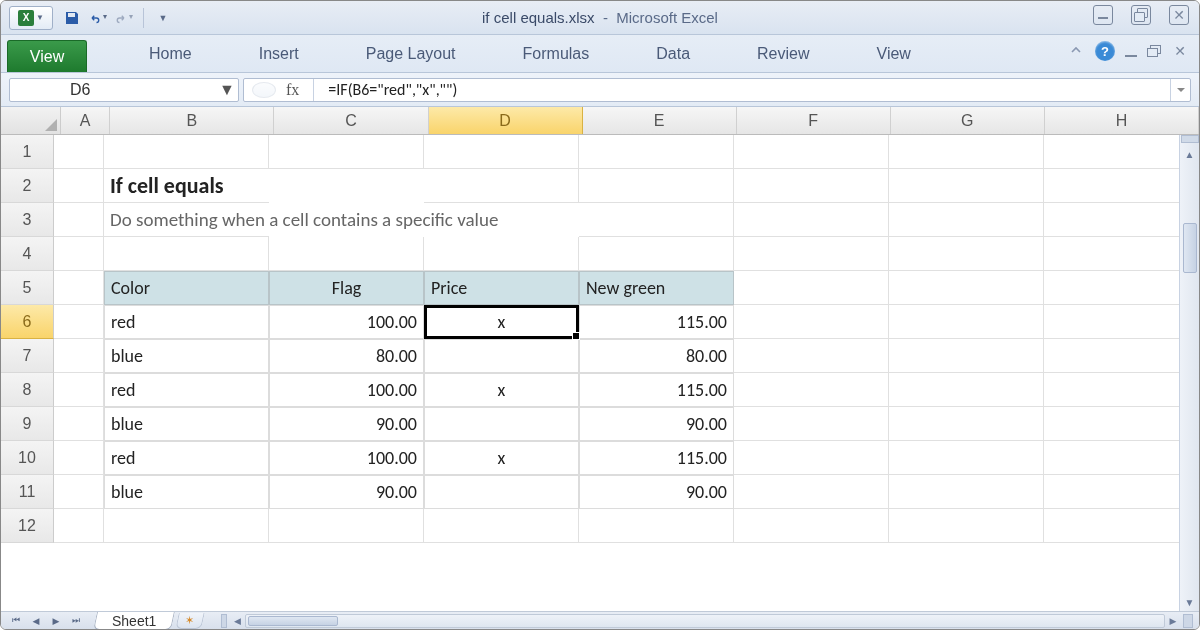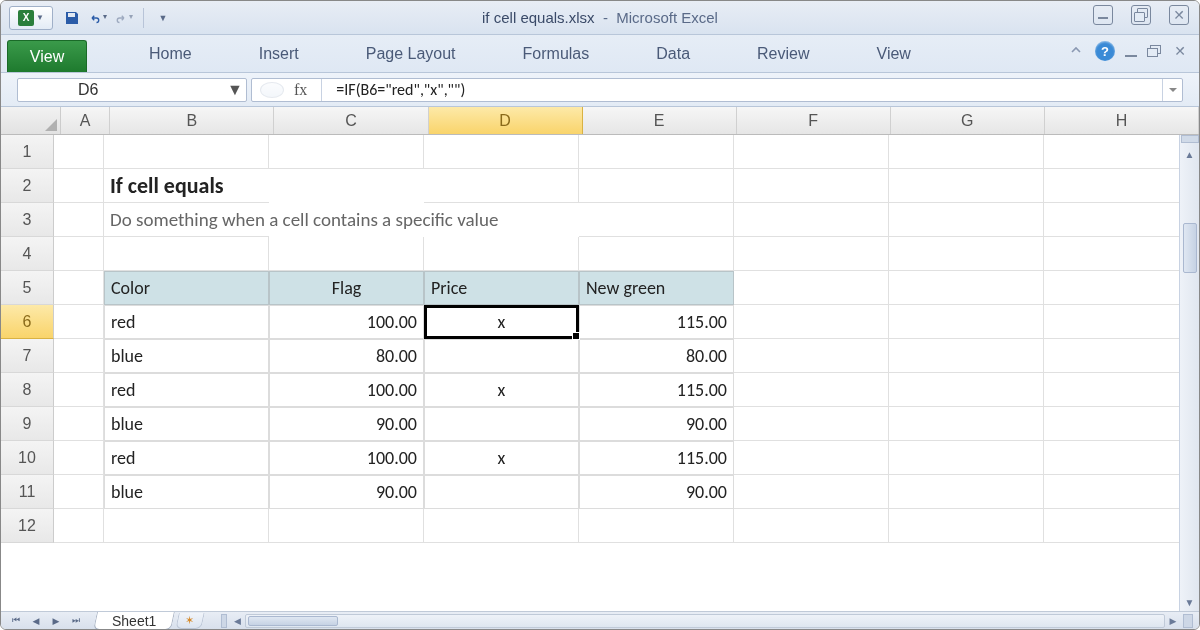--- a/index.html
+++ b/index.html
@@ -104,21 +104,21 @@
   .mdi-restore::before{content:'';position:absolute;width:9px;height:7px;border:1.5px solid #7a889e;top:0;right:0;}
   .mdi-restore::after{content:'';position:absolute;width:9px;height:7px;border:1.5px solid #7a889e;bottom:0;left:0;background:#e3ebf5;}
 
   
   .formula-row {
     height: 34px;
     background: linear-gradient(to bottom, #eef3fa, #e3ebf5);
     border-bottom: 1px solid #b8c6d9;
     display: flex;
     align-items: center;
-    padding: 0 16px;
+    padding: 0 8px;
     gap: 4px;
   }
   .name-box {
     width: 230px;
     height: 24px;
     background: #fff;
     border: 1px solid #b0bdd2;
     border-radius: 2px;
     display: flex;
     align-items: center;

